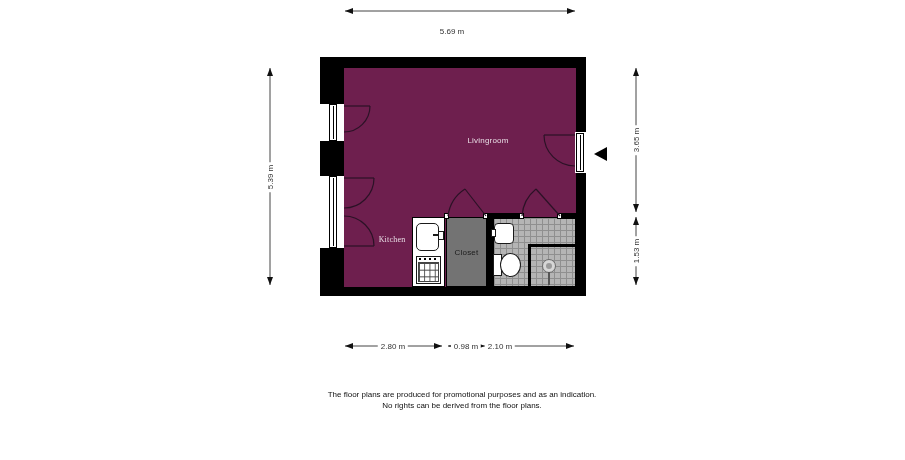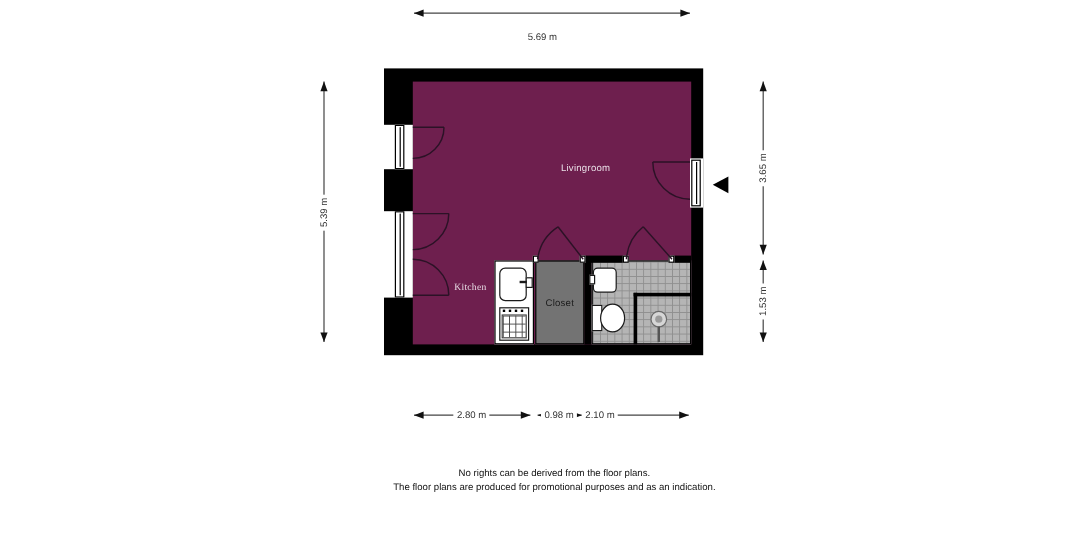--- a/index.html
+++ b/index.html
@@ -218,17 +218,17 @@
   <span class="dim-label vert dl-right-u">3.65 m</span>
   <span class="dim-label vert dl-right-l">1.53 m</span>
   <span class="dim-label dl-b1">2.80 m</span>
   <span class="dim-label dl-b2">0.98 m</span>
   <span class="dim-label dl-b3">2.10 m</span>
 
   <span class="room-label lbl-living">Livingroom</span>
   <span class="room-label lbl-kitchen">Kitchen</span>
 
   <div class="footer">
+    <div>The floor plans are produced for promotional purposes and as an indication.</div>
     <div>No rights can be derived from the floor plans.</div>
-    <div>The floor plans are produced for promotional purposes and as an indication.</div>
   </div>
 
 </div>
 
 </body></html>

